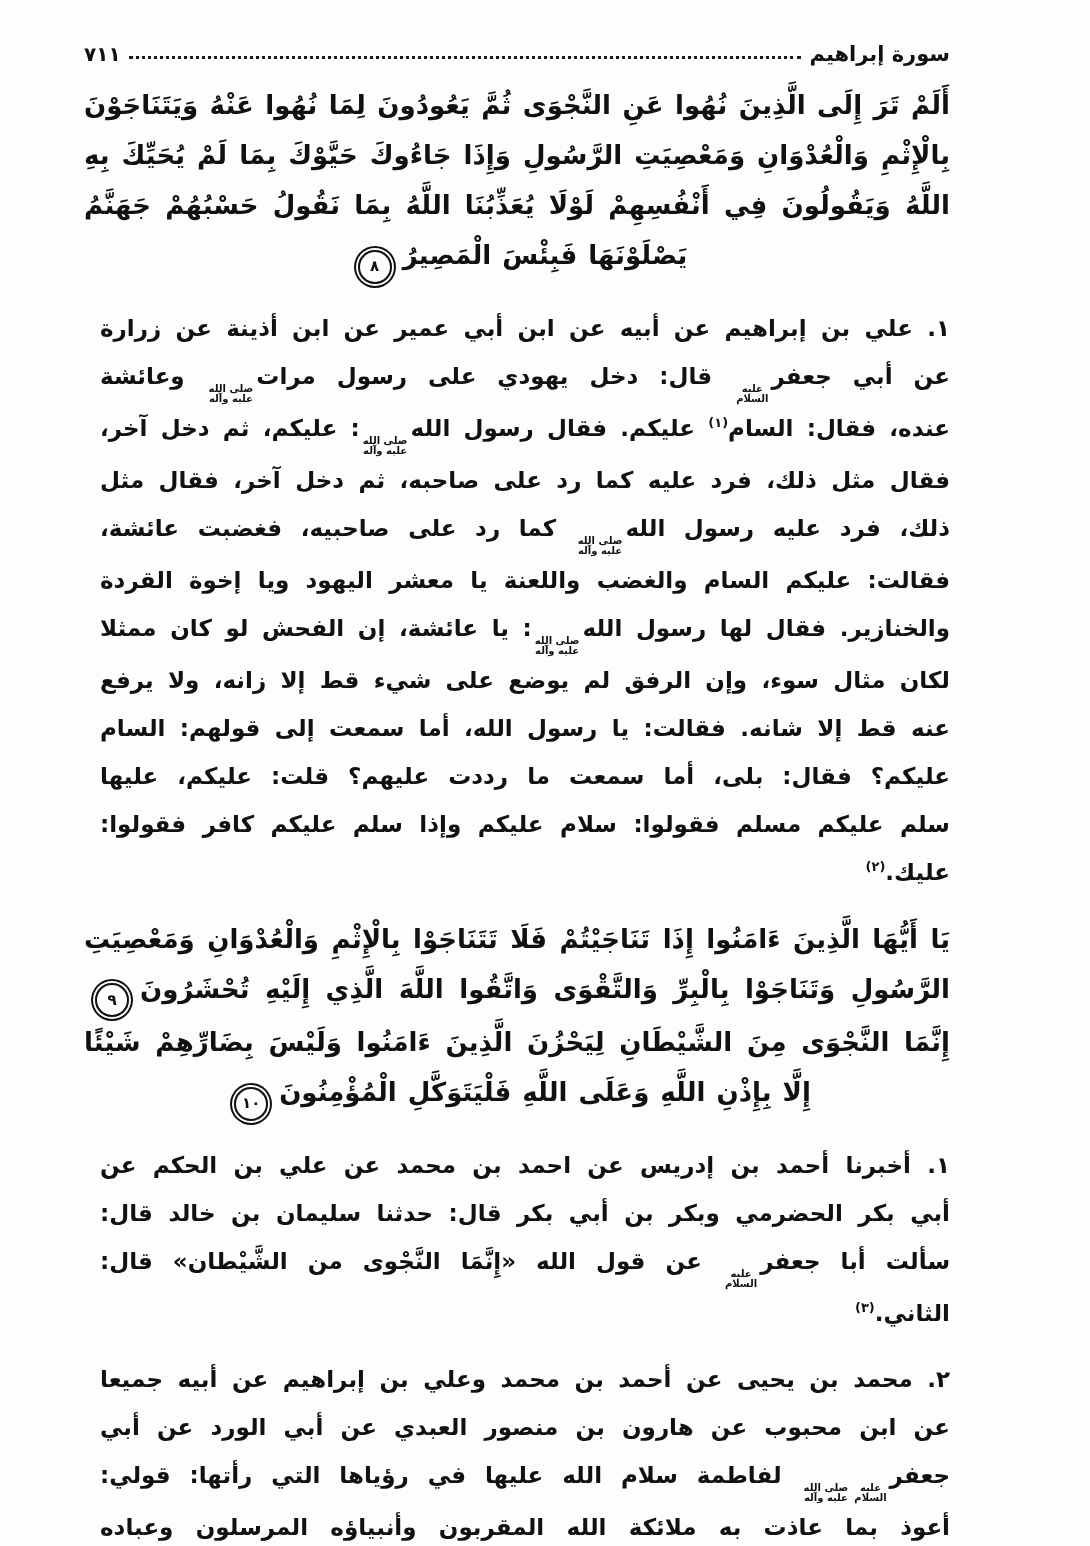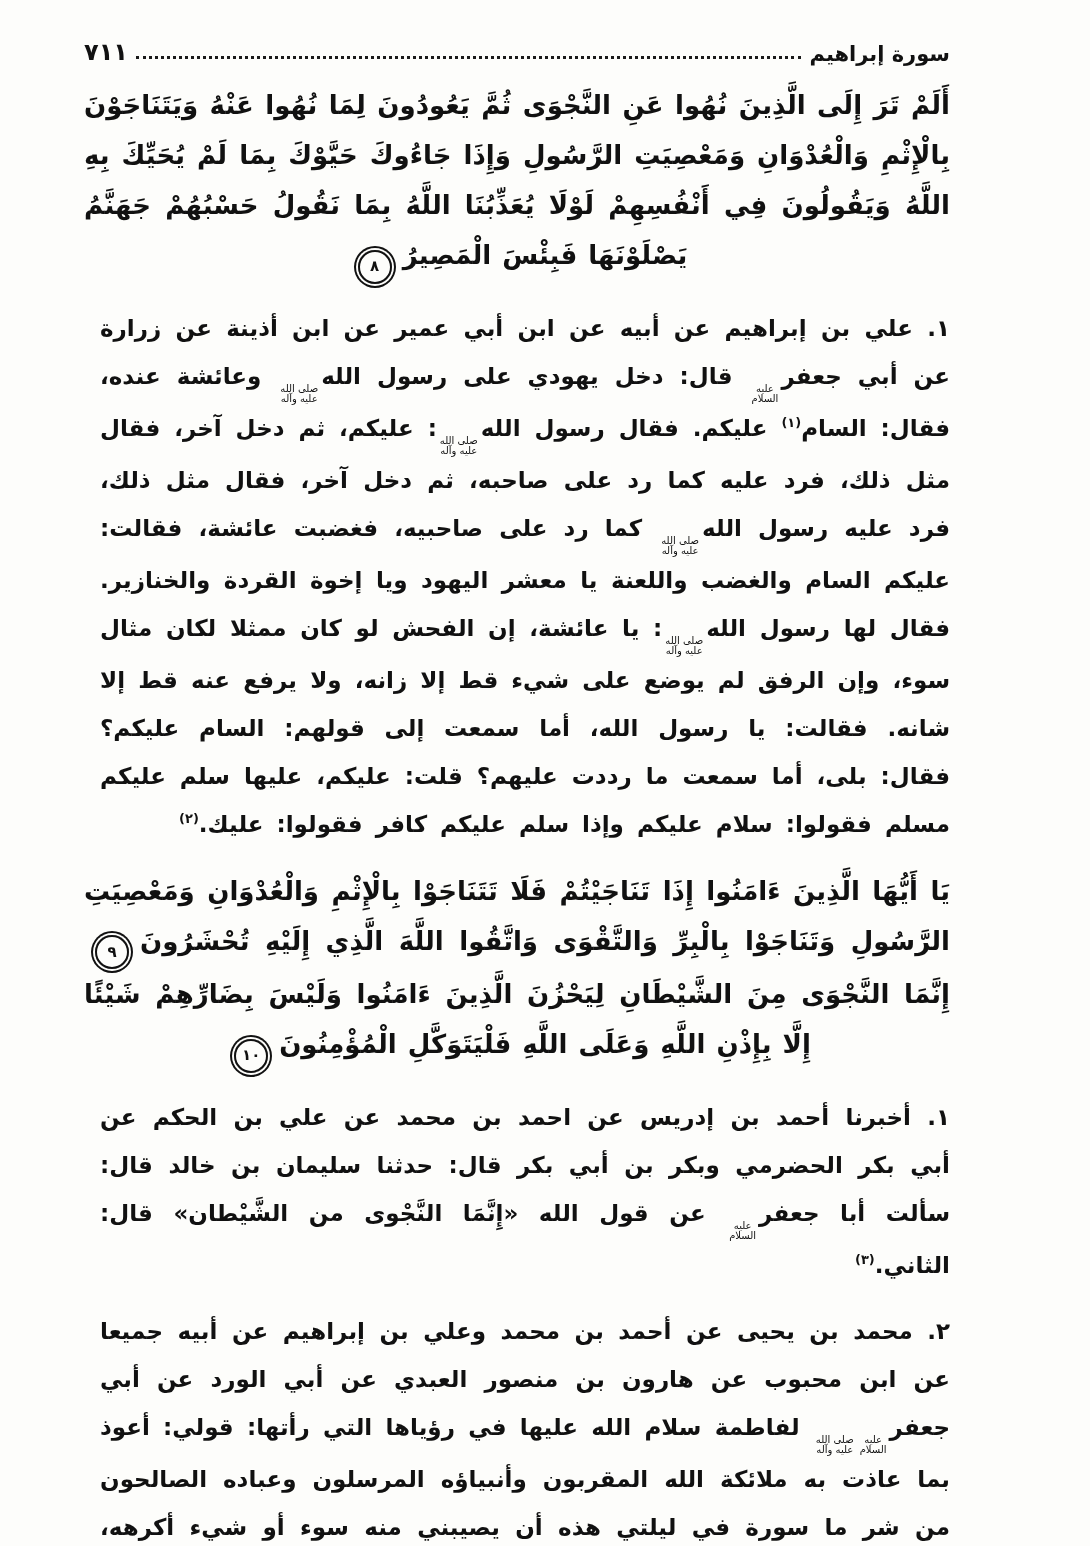--- a/index.html
+++ b/index.html
@@ -18,21 +18,21 @@
   
   .header {
     display:flex; align-items:flex-end;
     font-size:21px; font-weight:bold; height:36px;
   }
   .leader {
     flex:1; height:0;
     border-bottom:3px dotted #1a1a1a;
     margin:0 8px 7px 8px;
   }
-  .pagenum { font-size:24px; letter-spacing:1px; }
+  .pagenum { font-size:20px; letter-spacing:1px; }
 
   .quran {
     font-size:26px; font-weight:bold;
     line-height:50px;
     text-align:justify; text-align-last:center;
     margin:14px 0 20px 0;
     word-spacing:2px;
   }
   .hadith {
     font-size:23px; font-weight:bold;
@@ -49,42 +49,42 @@
     display:inline-flex; align-items:center; justify-content:center;
     width:34px; height:34px;
     border:2px solid #111; border-radius:50%;
     box-shadow:0 0 0 2px #fdfdfb, 0 0 0 4px #111;
     font-size:15px; font-weight:bold; line-height:1;
     vertical-align:-7px; margin:0 11px;
     word-spacing:0;
   }
   .hon {
     display:inline-flex; flex-direction:column;
-    font-size:10px; line-height:10px; font-weight:normal;
+    font-size:10px; line-height:10px; font-weight:bold;
     text-align:center; vertical-align:-8px;
     margin:0 3px; word-spacing:0; white-space:nowrap;
   }
 </style>
 </head>
 <body>
 
 <div class="page">
 
   <div class="header">
     <span>سورة إبراهيم</span>
     <div class="leader"></div>
     <span class="pagenum">٧١١</span>
   </div>
 
   <div>
       <div class="block quran"><span>أَلَمْ تَرَ إِلَى الَّذِينَ نُهُوا عَنِ النَّجْوَى ثُمَّ يَعُودُونَ لِمَا نُهُوا عَنْهُ وَيَتَنَاجَوْنَ بِالْإِثْمِ وَالْعُدْوَانِ وَمَعْصِيَتِ الرَّسُولِ وَإِذَا جَاءُوكَ حَيَّوْكَ بِمَا لَمْ يُحَيِّكَ بِهِ اللَّهُ وَيَقُولُونَ فِي أَنْفُسِهِمْ لَوْلَا يُعَذِّبُنَا اللَّهُ بِمَا نَقُولُ حَسْبُهُمْ جَهَنَّمُ يَصْلَوْنَهَا فَبِئْسَ الْمَصِيرُ</span><span class="ayah">٨</span></div>
       <div class="block hadith"><span>١. علي بن إبراهيم عن أبيه عن ابن أبي عمير عن ابن أذينة عن زرارة عن أبي جعفر</span><span class="hon">
           <span>عليه</span>
           <span>السلام</span>
-        </span><span> قال: دخل يهودي على رسول الله</span><span class="hon">
+        </span><span> قال: دخل يهودي على رسول مرات</span><span class="hon">
           <span>صلى الله</span>
           <span>عليه وآله</span>
         </span><span> وعائشة عنده، فقال: السام</span><sup class="fnref">(١)</sup><span> عليكم. فقال رسول الله</span><span class="hon">
           <span>صلى الله</span>
           <span>عليه وآله</span>
         </span><span>: عليكم، ثم دخل آخر، فقال مثل ذلك، فرد عليه كما رد على صاحبه، ثم دخل آخر، فقال مثل ذلك، فرد عليه رسول الله</span><span class="hon">
           <span>صلى الله</span>
           <span>عليه وآله</span>
         </span><span> كما رد على صاحبيه، فغضبت عائشة، فقالت: عليكم السام والغضب واللعنة يا معشر اليهود ويا إخوة القردة والخنازير. فقال لها رسول الله</span><span class="hon">
           <span>صلى الله</span>

